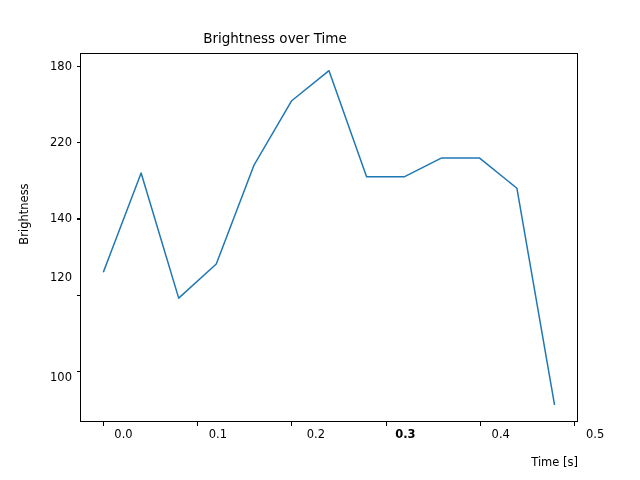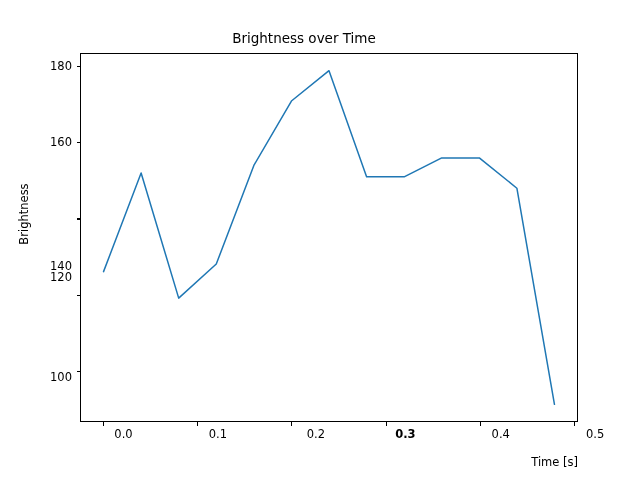--- a/index.html
+++ b/index.html
@@ -21,21 +21,20 @@
   }
   #chart-title {
     position: absolute;
     left: 0;
     top: 30px;
     width: 550px;
     text-align: center;
     font-size: 13.5px;
     color: #000000;
     letter-spacing: 0px;
-    padding-left: 29px;
   }
   #plot-area {
     position: absolute;
     left: 80px;
     top: 53px;
     width: 498px;
     height: 369px;
     border: 1.1px solid #000000;
     box-sizing: border-box;
     background: #ffffff;
@@ -136,22 +135,22 @@
 
 <div id="figure">
 
   <div id="chart-title">Brightness over Time</div>
 
   <div id="y-axis-title">Brightness</div>
 
   <div id="y-axis-labels">
       <div class="tick-label-y" style="top: 324px;">100</div>
       <div class="tick-label-y" style="top: 224px;">120</div>
-      <div class="tick-label-y" style="top: 165.44px; margin-top: 48px;">140</div>
-      <div class="tick-label-y" style="top: 89.2004px;">160</div>
+      <div class="tick-label-y" style="top: 165.44px;">140</div>
+      <div class="tick-label-y" style="top: 89.2004px;">220</div>
       <div class="tick-label-y" style="top: 12.9607px;">180</div>
     </div>
   <div id="y-ticks">
       <div class="tick-mark-y" style="top: 317.919px;"></div>
       <div class="tick-mark-y" style="top: 241.68px;"></div>
       <div class="tick-mark-y" style="top: 165.44px;"></div>
       <div class="tick-mark-y" style="top: 89.2004px;"></div>
       <div class="tick-mark-y" style="top: 12.9607px;"></div>
     </div>
 

